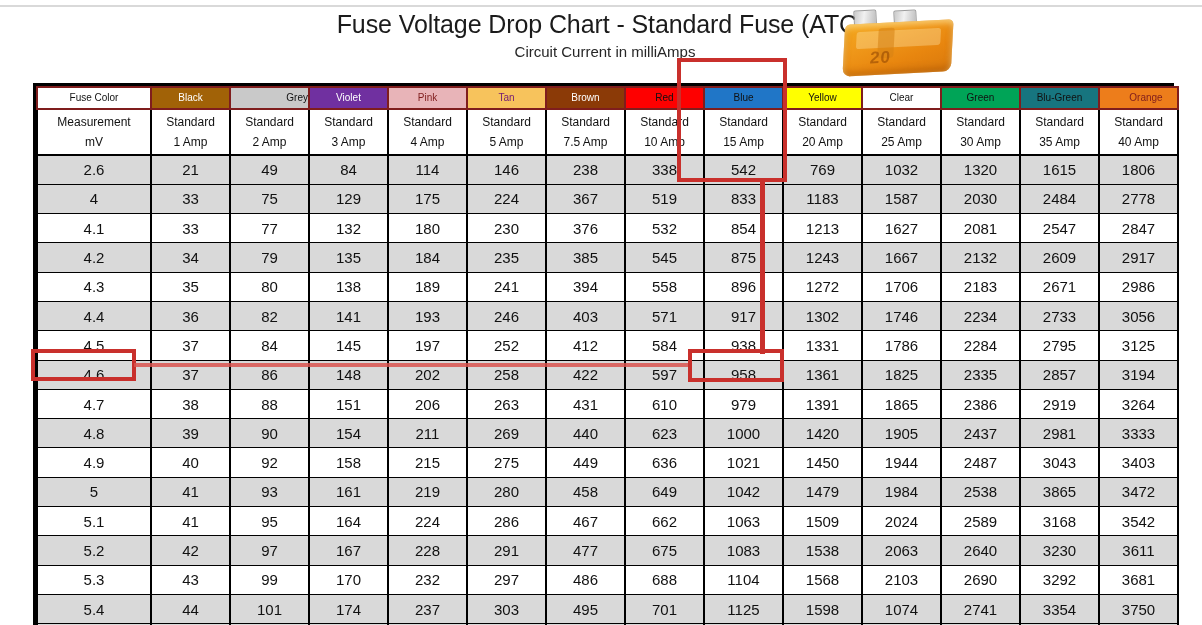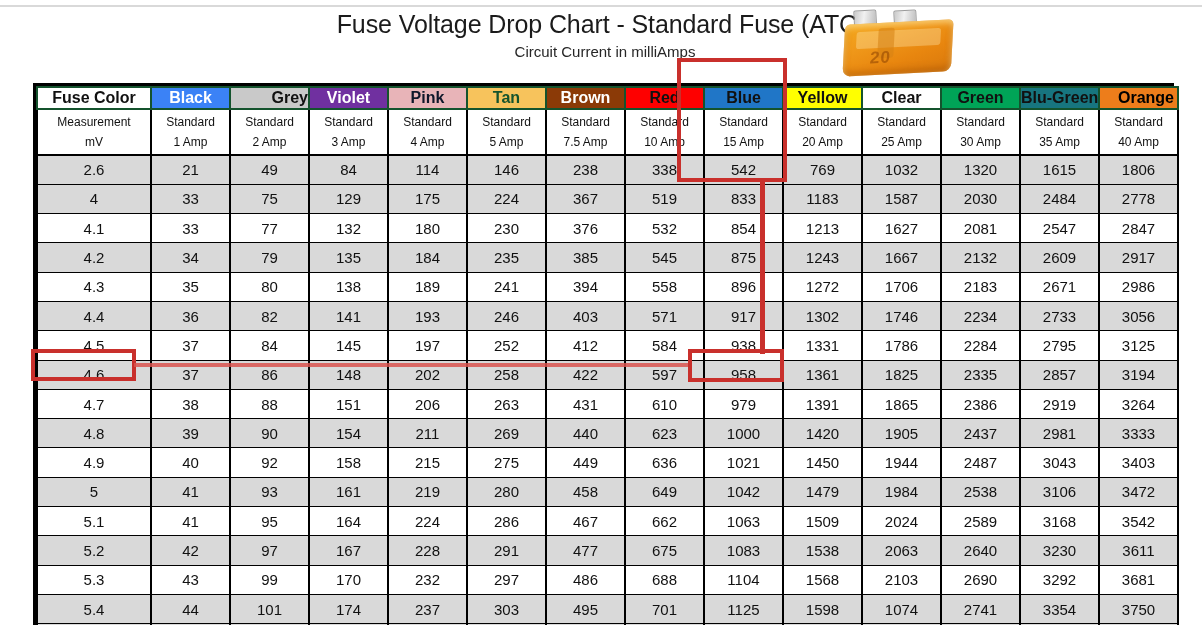--- a/index.html
+++ b/index.html
@@ -83,24 +83,24 @@
   table {
     border-collapse: collapse;
     width: 100%;
     table-layout: fixed;
   }
   td, th { padding: 0; margin: 0; }
 
   
   tr.color-row td {
     height: 22px;
-    font-size: 16px;
+    font-size: 10px;
     text-align: center;
-    border: 2px solid #14532d;
-    font-weight: bold;
+    border: 2px solid #7f1d1d;
+    font-weight: normal;
     line-height: 20px;
     white-space: nowrap;
   }
   
   tr.amp-row td {
     height: 44px;
     font-size: 12px;
     text-align: center;
     border: 2px solid #000;
     background: #ffffff;
@@ -171,33 +171,33 @@
         <col class="cx">
           <col class="cx">
           <col class="cx">
           <col class="cx">
           <col class="cx">
           <col class="cx">
       </colgroup>
       <thead>
         <tr class="color-row">
           <td style="background:#ffffff;color:#111111;">Fuse Color</td>
-        <td style="background: #3b82f6; color: rgb(255, 255, 255);">Black</td>
+        <td style="background: #a16207; color: rgb(255, 255, 255);">Black</td>
             <td style="background: rgb(201, 201, 201); color: rgb(17, 17, 17); text-align: right;">Grey</td>
             <td style="background: rgb(112, 48, 160); color: rgb(255, 255, 255);">Violet</td>
-            <td style="background: rgb(232, 180, 184); color: #0f172a;">Pink</td>
-            <td style="background: rgb(247, 195, 92); color: #14532d; margin-left: 31px;">Tan</td>
+            <td style="background: rgb(232, 180, 184); color: #7f1d1d;">Pink</td>
+            <td style="background: rgb(247, 195, 92); color: #701a75; margin-left: 31px;">Tan</td>
             <td style="background: rgb(139, 58, 7); color: rgb(255, 255, 255);">Brown</td>
             <td style="background: rgb(254, 0, 0); color: rgb(17, 17, 17);">Red</td>
             <td style="background: rgb(32, 118, 199); color: rgb(17, 17, 17);">Blue</td>
             <td style="background: rgb(255, 255, 0); color: rgb(17, 17, 17);">Yellow</td>
             <td style="background: rgb(255, 255, 255); color: rgb(17, 17, 17);">Clear</td>
             <td style="background: rgb(0, 164, 87); color: rgb(17, 17, 17);">Green</td>
             <td style="background: rgb(23, 117, 127); color: rgb(17, 17, 17);">Blu-Green</td>
-            <td style="background: rgb(237, 125, 27); color: #000000; padding-left: 15px;">Orange</td>
+            <td style="background: rgb(237, 125, 27); color: #7f1d1d; padding-left: 15px;">Orange</td>
           </tr>
         <tr class="amp-row">
           <td>
             <span>Measurement</span>
             <span>mV</span>
           </td>
         <td>
               <span>Standard</span>
               <span>1 Amp</span>
             </td>
@@ -434,21 +434,21 @@
             <td>93</td>
             <td>161</td>
             <td>219</td>
             <td>280</td>
             <td>458</td>
             <td>649</td>
             <td>1042</td>
             <td>1479</td>
             <td>1984</td>
             <td>2538</td>
-            <td>3106</td>
+            <td>3865</td>
             <td>3472</td>
           </tr>
           <tr class="plain">
             <td>5.1</td>
             <td>41</td>
             <td>95</td>
             <td>164</td>
             <td>224</td>
             <td>286</td>
             <td>467</td>

